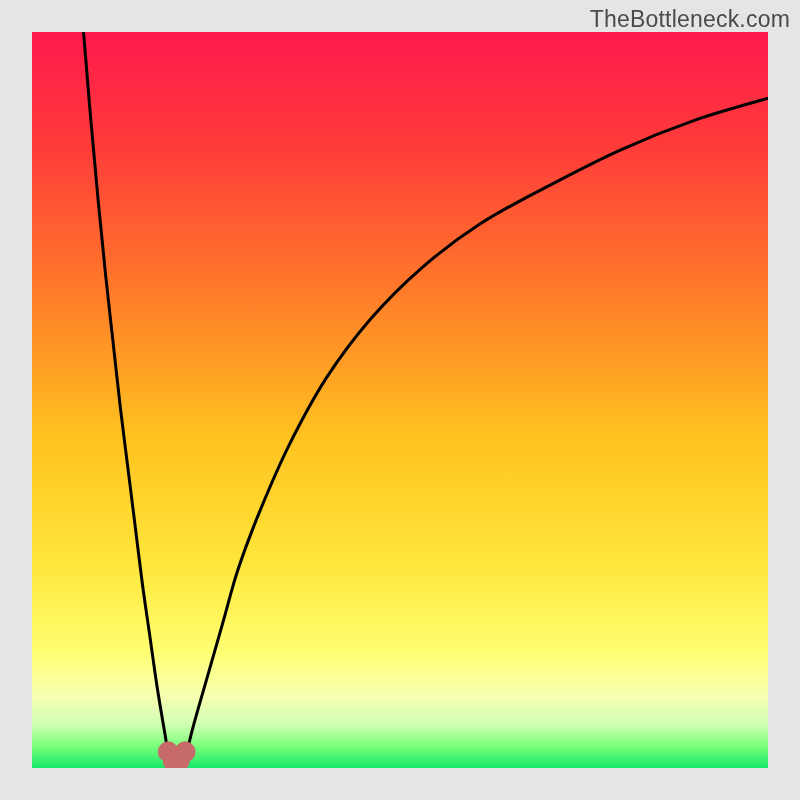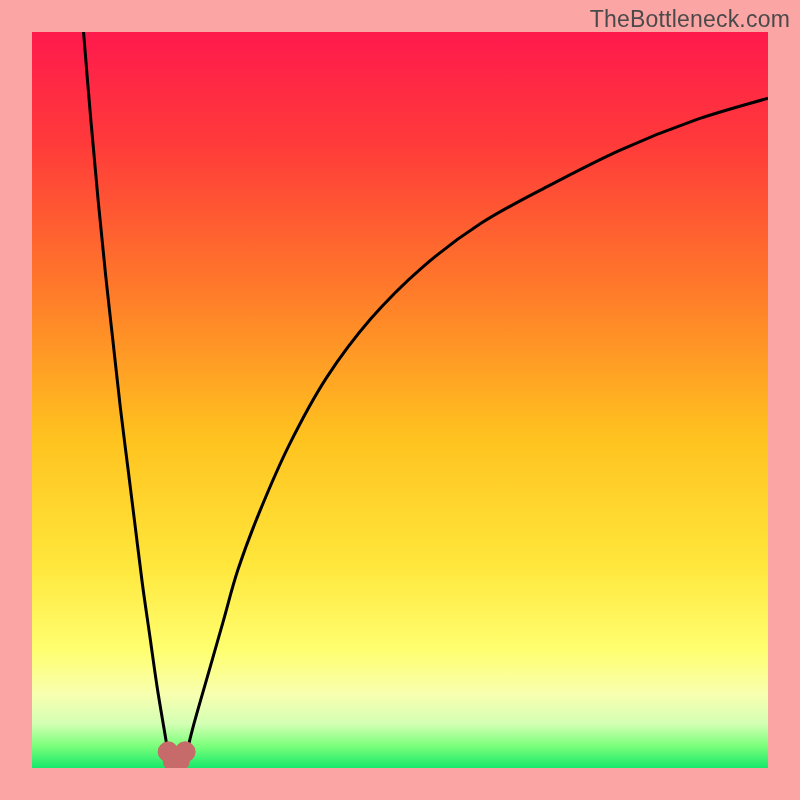--- a/index.html
+++ b/index.html
@@ -8,21 +8,21 @@
     width: 800px;
     height: 800px;
     overflow: hidden;
     background: #000;
     font-family: Arial, Helvetica, sans-serif;
   }
   .frame {
     position: absolute;
     left: 0; top: 0;
     width: 800px; height: 800px;
-    background: #fca5a5;
+    background: #e5e5e5;
   }
   .plot {
     position: absolute;
     left: 32px;
     top: 32px;
     width: 736px;
     height: 736px;
     overflow: hidden;
   }
   .watermark {

